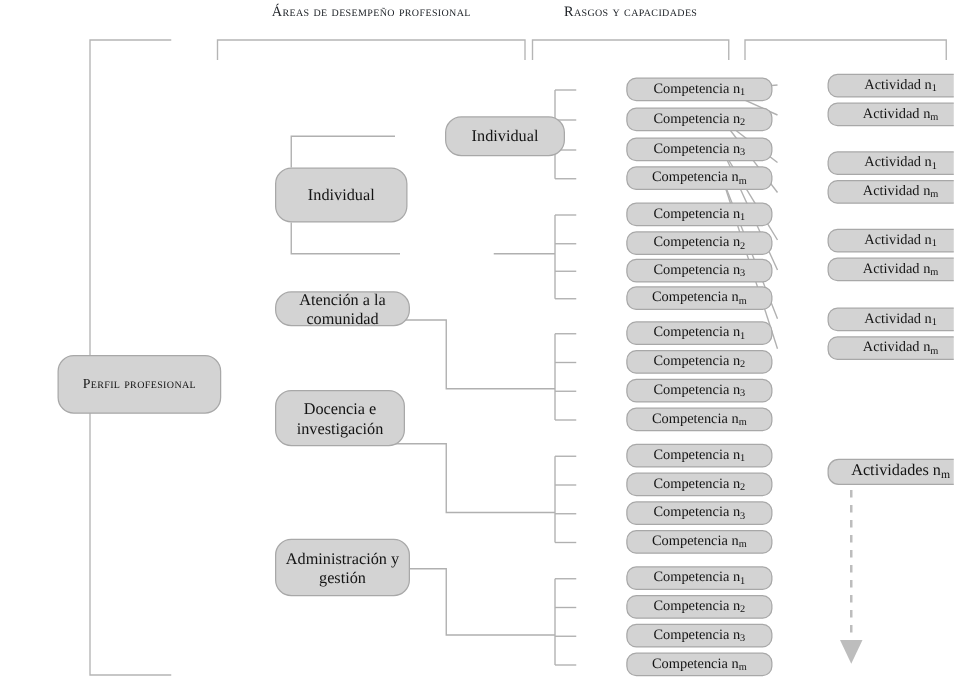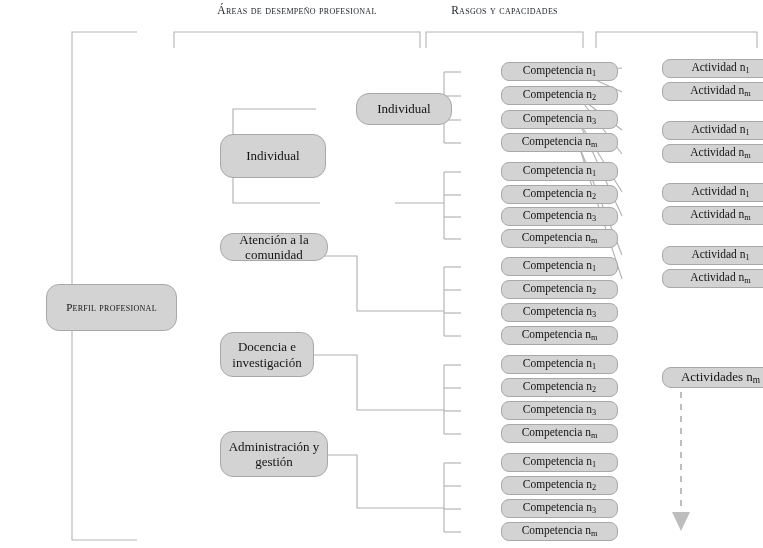--- a/index.html
+++ b/index.html
@@ -123,21 +123,21 @@
 
   <div class="col-head" style="left:174px;top:4px;width:246px;">Áreas de desempeño profesional</div>
   <div class="col-head" style="left:426px;top:4px;width:157px;">Rasgos y capacidades</div>
 
   <div class="node perfil" style="left:6px;top:284px;width:131px;height:47px;">Perfil profesional</div>
 
   <div class="node area" style="left:180px;top:134px;width:106px;height:44px;">Individual</div>
 
   <div class="node area" style="left:180px;top:233px;width:108px;height:28px;padding:0 6px;">Atención a la comunidad</div>
 
-  <div class="node area" style="left:180px;top:332px;width:94px;height:45px;padding:0 6px;">Docencia e investigación</div>
+  <div class="node area" style="left:180px;top:312px;width:104px;height:45px;padding:0 6px;">Docencia e investigación</div>
 
   <div class="node area" style="left:180px;top:431px;width:108px;height:46px;padding:0 6px;">Administración y gestión</div>
 
   <div class="node sub" style="left:316px;top:93px;width:96px;height:32px;">Individual</div>
 
 
   <div class="node comp" style="left:461px;top:62px;width:117px;height:19px;">
       <span><span>Competencia n<sub>1</sub></span></span>
     </div>
   <div class="node comp" style="left:461px;top:86px;width:117px;height:19px;">

